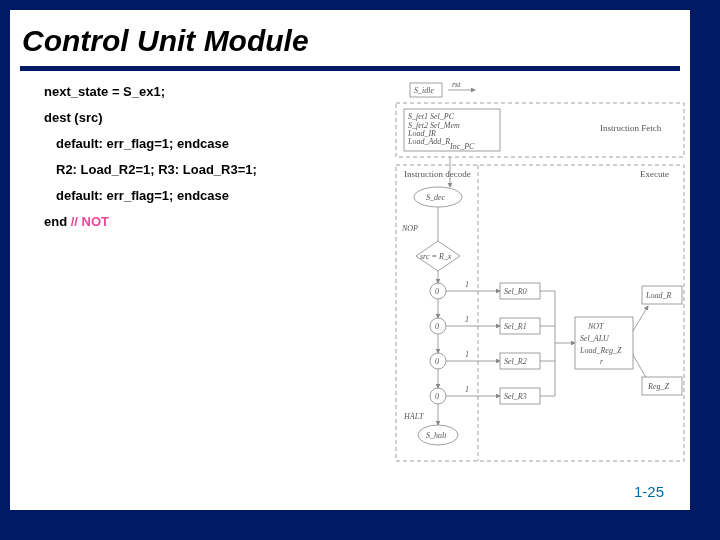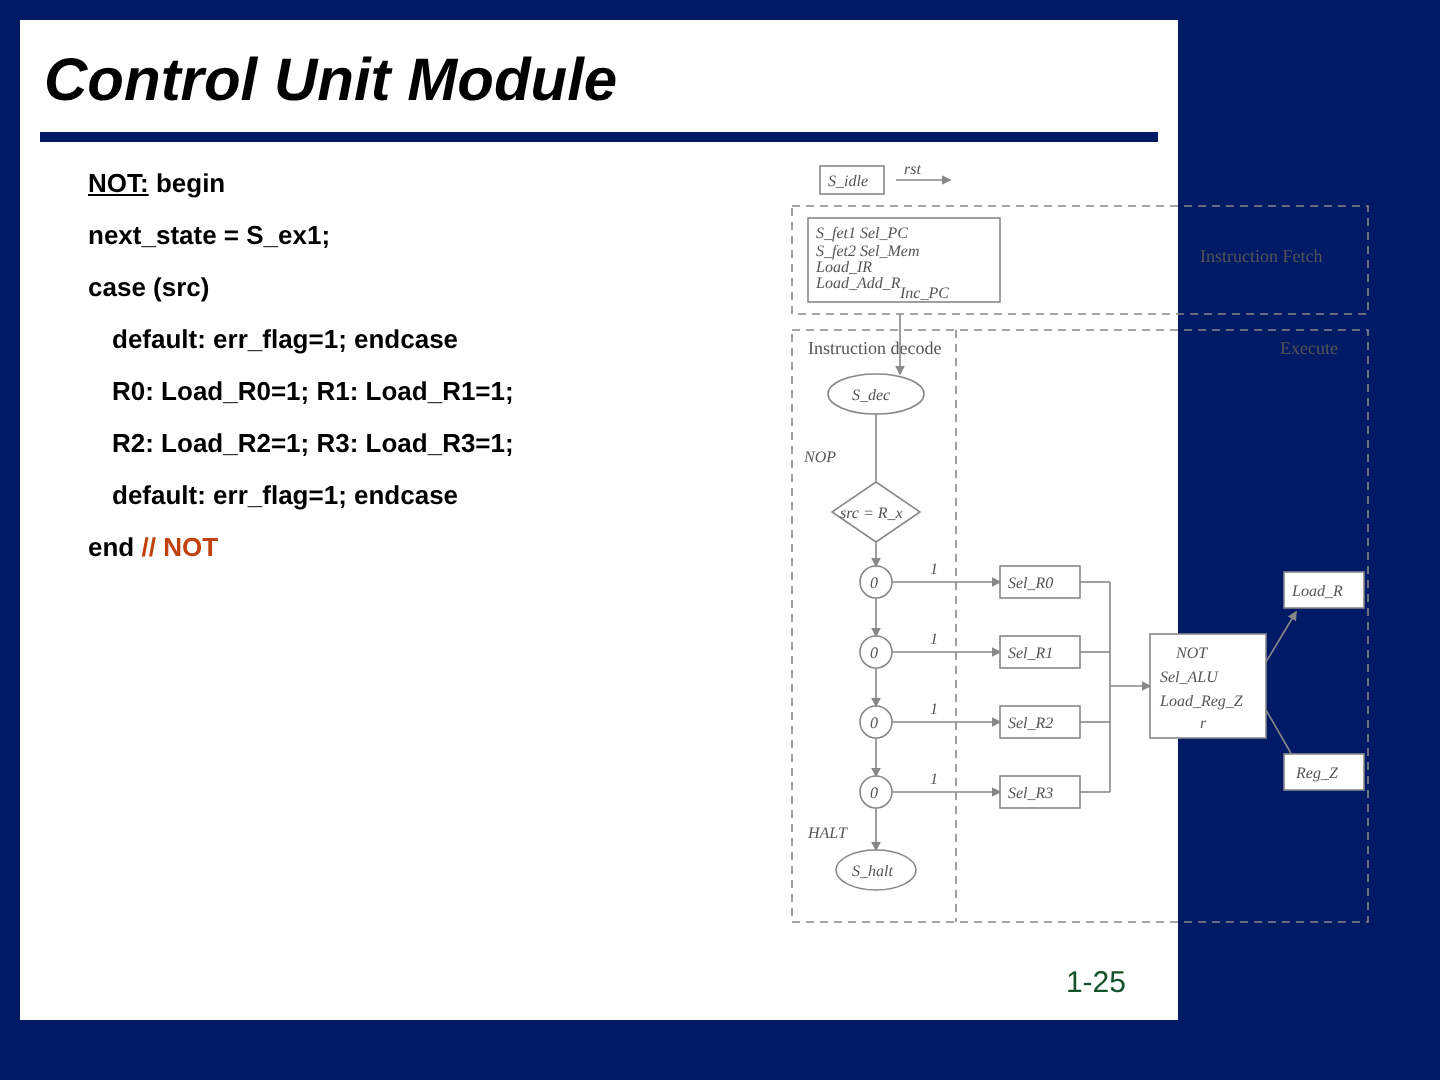--- a/index.html
+++ b/index.html
@@ -6,21 +6,21 @@
     margin: 0;
     padding: 0;
     width: 720px;
     height: 540px;
     background: #001a66;
     font-family: Arial, Helvetica, sans-serif;
     overflow: hidden;
   }
   .slide {
     position: relative;
-    width: 579px;
+    width: 680px;
     height: 500px;
     margin: 10px;
     background: #fff;
     padding: 10px 10px 10px 10px;
     box-sizing: border-box;
   }
   .title {
     font-size: 30px;
     font-weight: bold;
     font-style: italic;
@@ -45,53 +45,51 @@
     color: #000;
     line-height: 1.0;
   }
   .code p {
     margin: 0 0 13px 0;
   }
   .code .indent {
     padding-left: 12px;
   }
   .comment {
-    color: #c2410c;
+    color: #ec4899;
   }
   .diagram {
     flex: 1;
     margin-left: 6px;
     margin-top: -4px;
   }
   .diagram svg {
     display: block;
   }
   .pagenum {
     position: absolute;
     right: 26px;
     bottom: 10px;
     font-size: 15px;
-    color: #14532d;
+    color: #0369a1;
   }
 </style>
 </head>
 <body>
 
 <div class="slide">
   <div class="title">Control Unit Module</div>
   <div class="rule"></div>
 
   <div class="body-row">
 
     <div class="code">
-      <p><u><span>NOT:</span></u><span> begin</span></p>
       <p>next_state = S_ex1;</p>
-      <p>case  (src)</p>
+      <p>dest  (src)</p>
       <p class="indent">default: err_flag=1; endcase</p>
-      <p class="indent">R0: Load_R0=1; R1: Load_R1=1;</p>
       <p class="indent">R2: Load_R2=1; R3: Load_R3=1;</p>
       <p class="indent">default: err_flag=1; endcase</p>
       <p><span>end    </span><span class="comment">// NOT</span></p>
     </div>
 
     <div class="diagram">
       <svg width="300" height="385" viewBox="0 0 300 385">
         <style>
           .bx { fill:#fff; stroke:#888; stroke-width:0.8; }
           .db { fill:none; stroke:#888; stroke-width:0.8; stroke-dasharray:4 3; }

